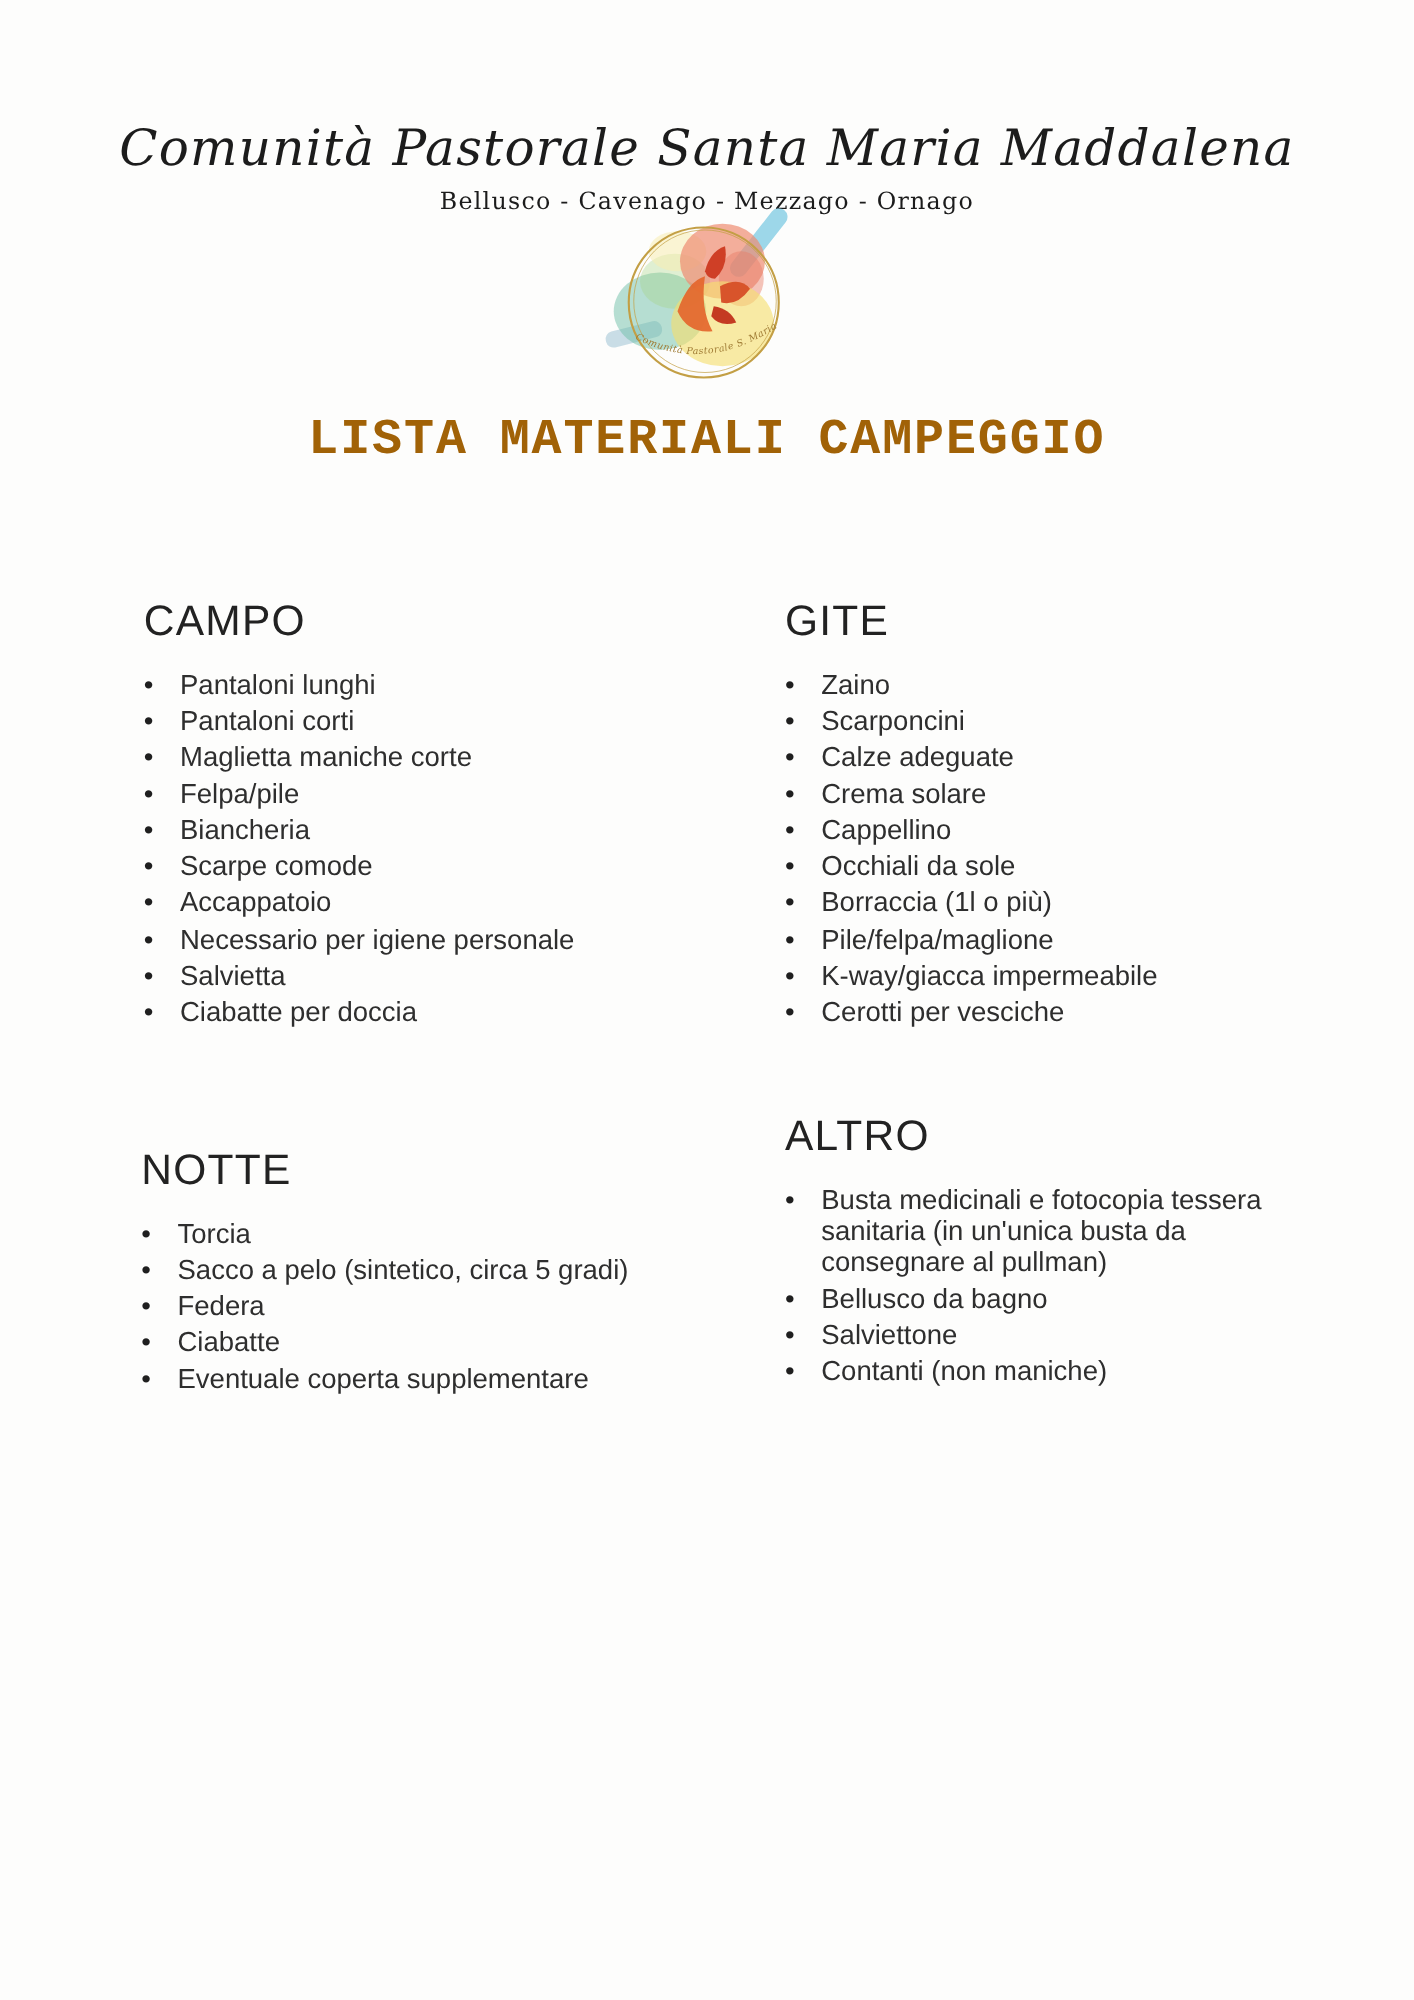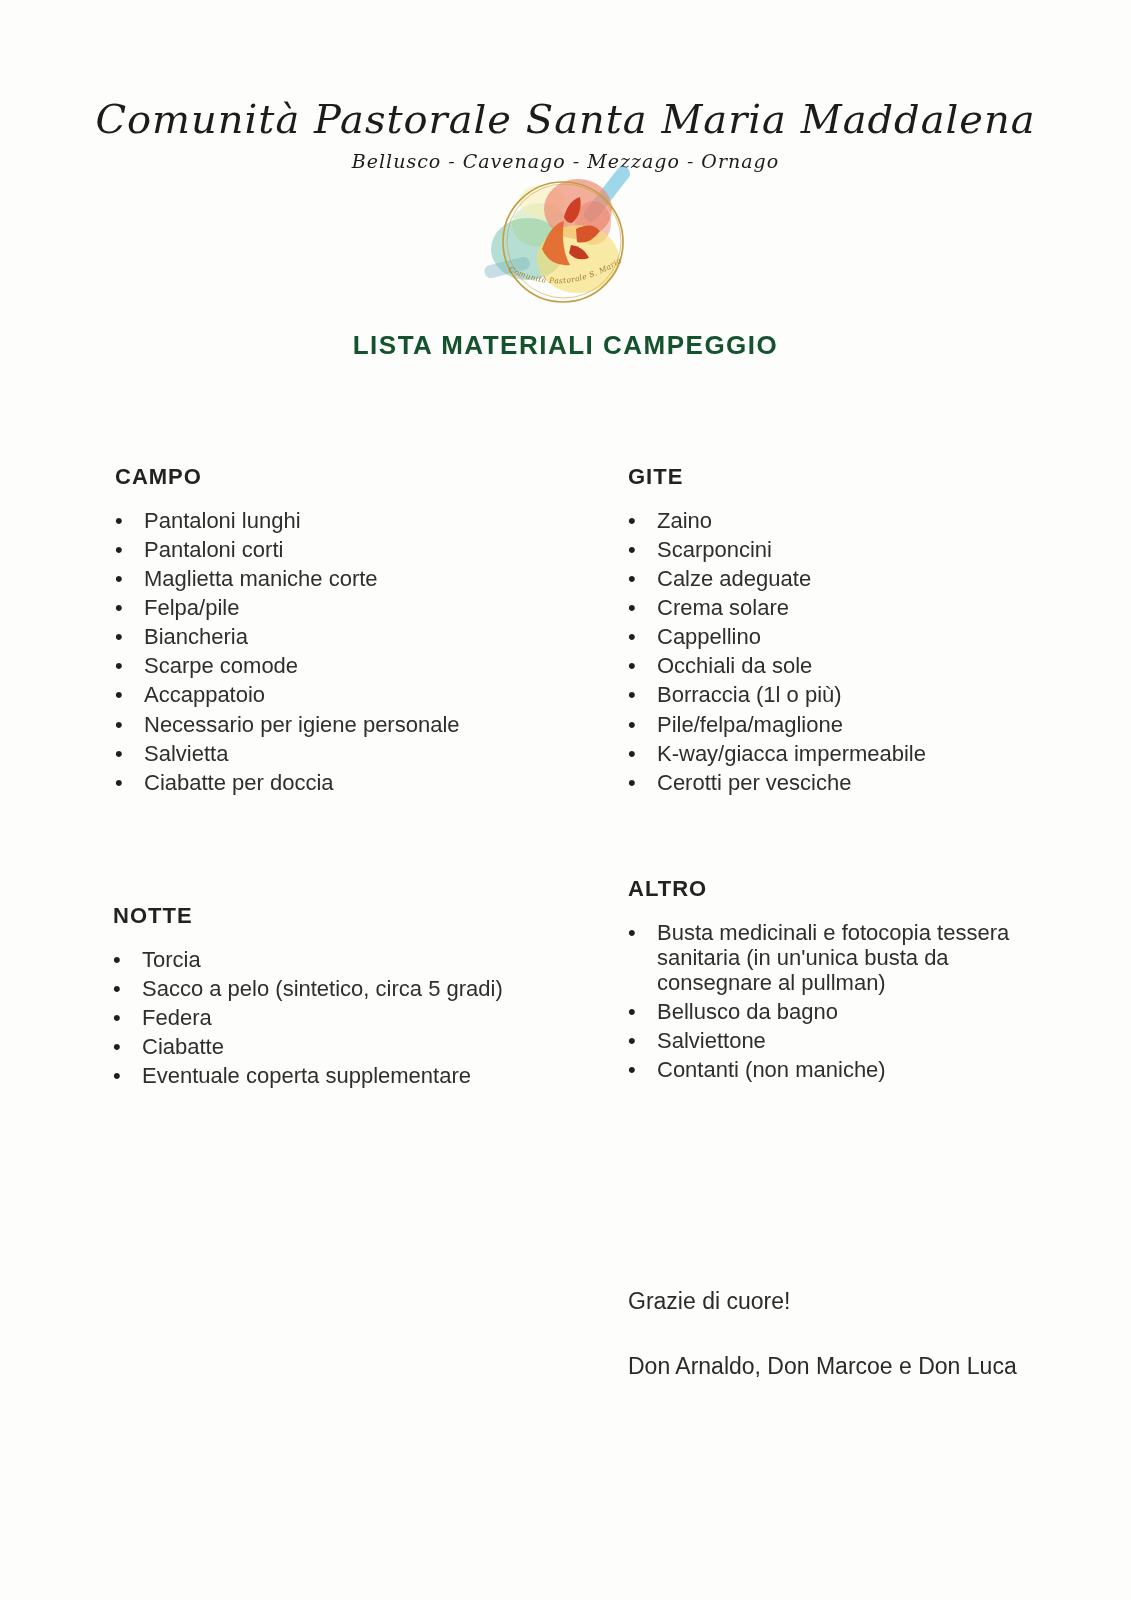--- a/index.html
+++ b/index.html
@@ -21,21 +21,20 @@
     font-family: "DejaVu Serif", serif;
     font-style: italic;
     font-size: 40px;
     font-weight: 500;
     letter-spacing: 1px;
     color: #1c1c1c;
     white-space: nowrap;
   }
   .towns {
     font-family: "DejaVu Serif", serif;
-    font-style: italic;
     font-size: 19px;
     margin-top: 8px;
     letter-spacing: 1px;
     color: #1c1c1c;
   }
 
   
   .logo-wrap {
     position: absolute;
     top: 165px;
@@ -45,37 +44,38 @@
     height: 150px;
   }
 
   
   .title {
     position: absolute;
     top: 330px;
     left: 0;
     width: 100%;
     text-align: center;
-    font-size: 26px;
+    font-size: 40px;
     font-weight: bold;
     letter-spacing: 1.5px;
-    color: #14532d;
+    color: #a16207;
+    font-family: Liberation Mono, monospace;
   }
 
   
   .section { position: absolute; }
   #sec-campo { left: 112px; top: 464px; width: 520px; }
   #sec-gite  { left: 625px; top: 464px; width: 402px; }
   #sec-notte { left: 110px; top: 903px; width: 522px; }
   #sec-altro { left: 625px; top: 876px; width: 402px; }
 
   .section h2 {
-    margin: 0 0 18px 3px;
-    font-size: 22px;
-    font-weight: bold;
+    margin: 14px 0 18px 3px;
+    font-size: 34px;
+    font-weight: normal;
     letter-spacing: 1px;
     color: #222222;
   }
   .section ul { list-style: none; margin: 0; padding: 0; font-size: 22px; }
   .section li { display: flex; line-height: 1.14; margin-bottom: 4px; }
   .bullet { flex: 0 0 32px; width: 32px; padding-left: 3px; color: #1f1f1f; }
   .item-text { flex: 1 1 auto; }
 
   
   .footer { position: absolute; left: 628px; top: 1288px; width: 470px; font-size: 23px; color: #2a2a2a; }
@@ -287,18 +287,14 @@
           <span class="item-text">Salviettone</span>
         </li>
 
         <li>
           <span class="bullet">•</span>
           <span class="item-text">Contanti (non maniche)</span>
         </li>
       </ul>
   </div>
 
-  <div class="footer">
-    <p class="thanks">Grazie di cuore!</p>
-    <p class="signature">Don Arnaldo, Don Marcoe e Don Luca</p>
-  </div>
 
 </div>
 
 </body></html>

